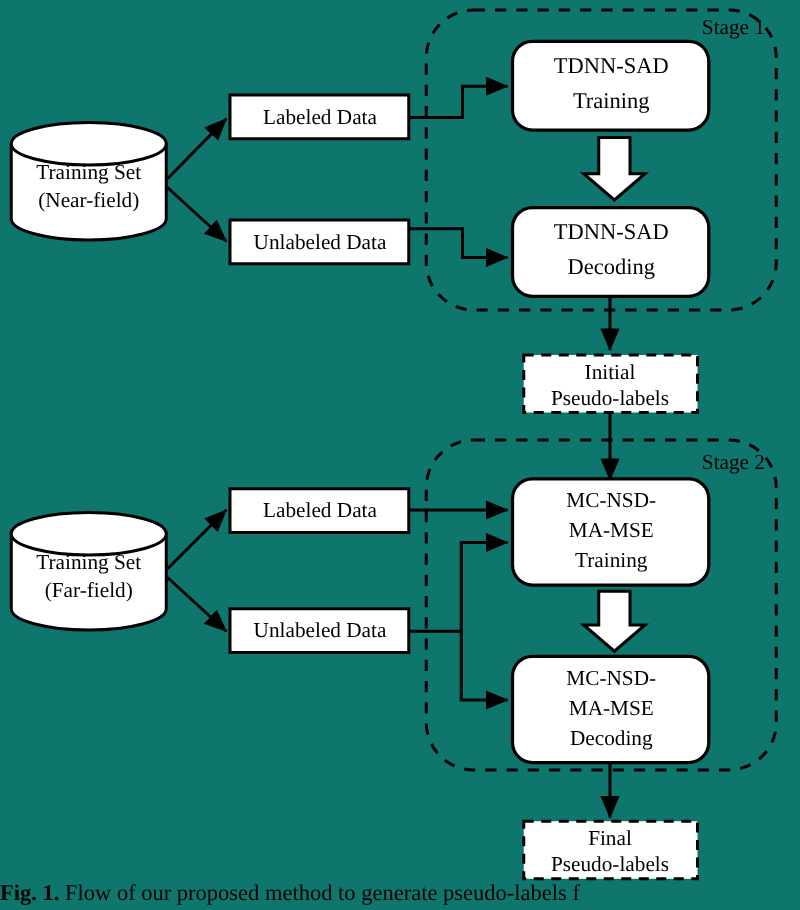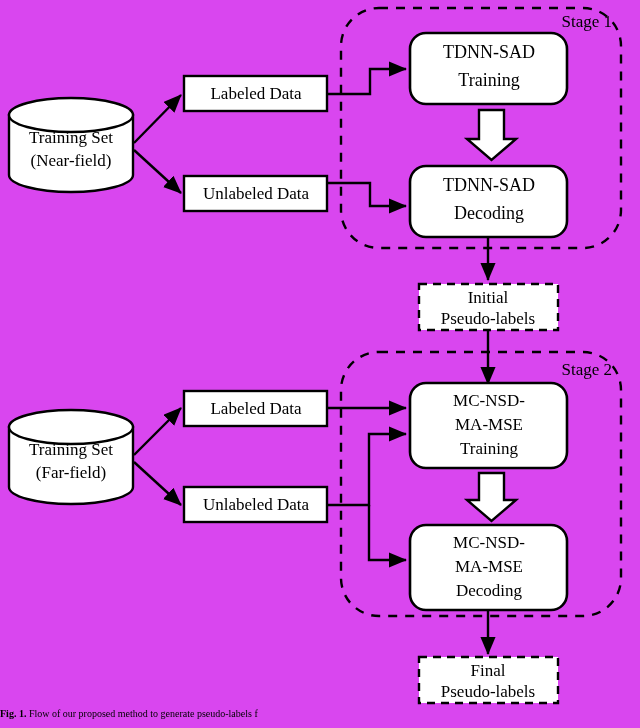--- a/index.html
+++ b/index.html
@@ -4,21 +4,21 @@
 <style>
   html, body {
     margin: 0;
     padding: 0;
     background: #ffffff;
   }
   #page {
     position: relative;
     width: 640px;
     height: 728px;
-    background: #d946ef;
+    background: #0f766e;
     overflow: hidden;
     font-family: "Liberation Serif", "DejaVu Serif", serif;
     color: #000000;
   }
   #figure-svg {
     position: absolute;
     left: 0;
     top: 0;
     width: 640px;
     height: 728px;
@@ -74,21 +74,21 @@
     stroke: #000000;
     stroke-width: 2.4;
     stroke-linejoin: miter;
   }
   #caption {
     position: absolute;
     left: 0;
     top: 704px;
     width: 640px;
     font-family: "Liberation Serif", "DejaVu Serif", serif;
-    font-size: 10px;
+    font-size: 18px;
     line-height: 20px;
     color: #000000;
     white-space: nowrap;
     overflow: hidden;
   }
   #caption .cap-label { font-weight: bold; }
 </style>
 </head>
 <body>
 

